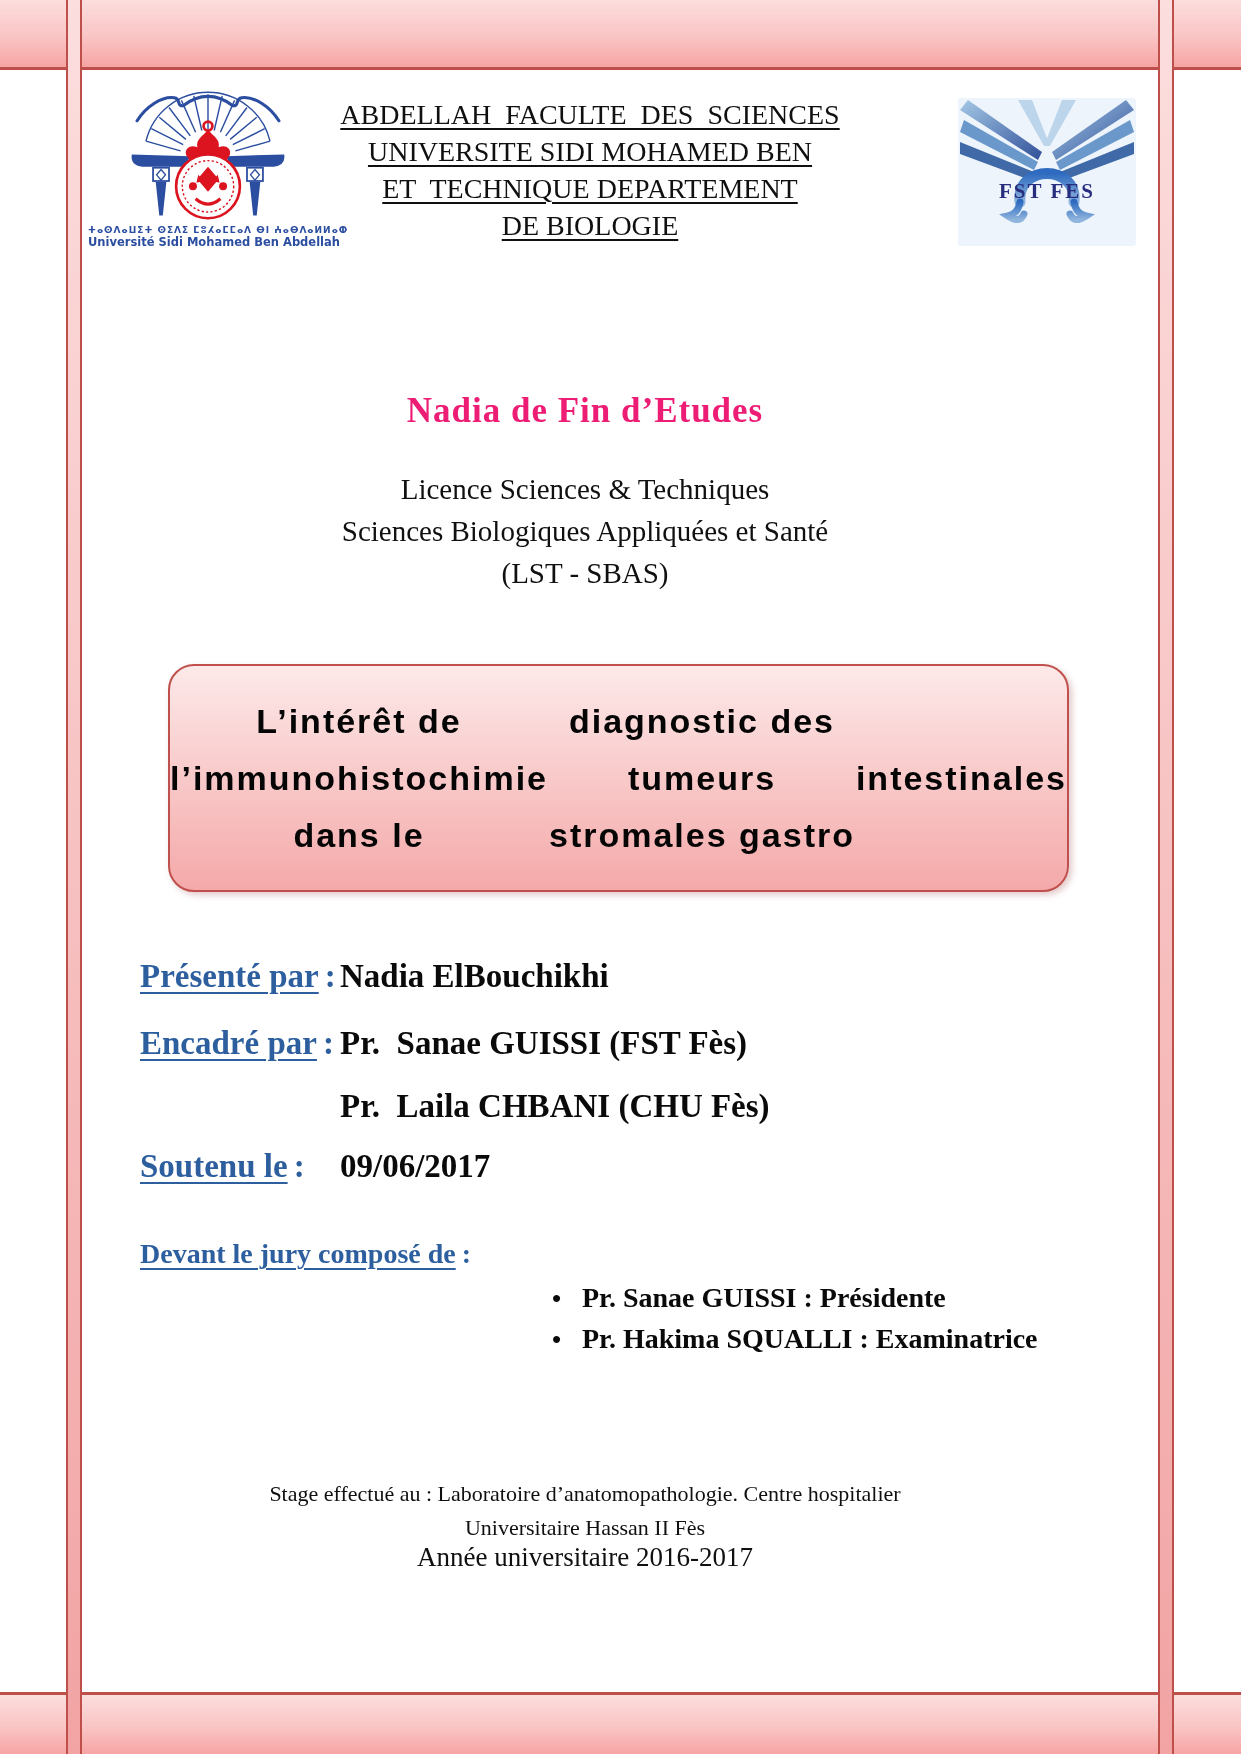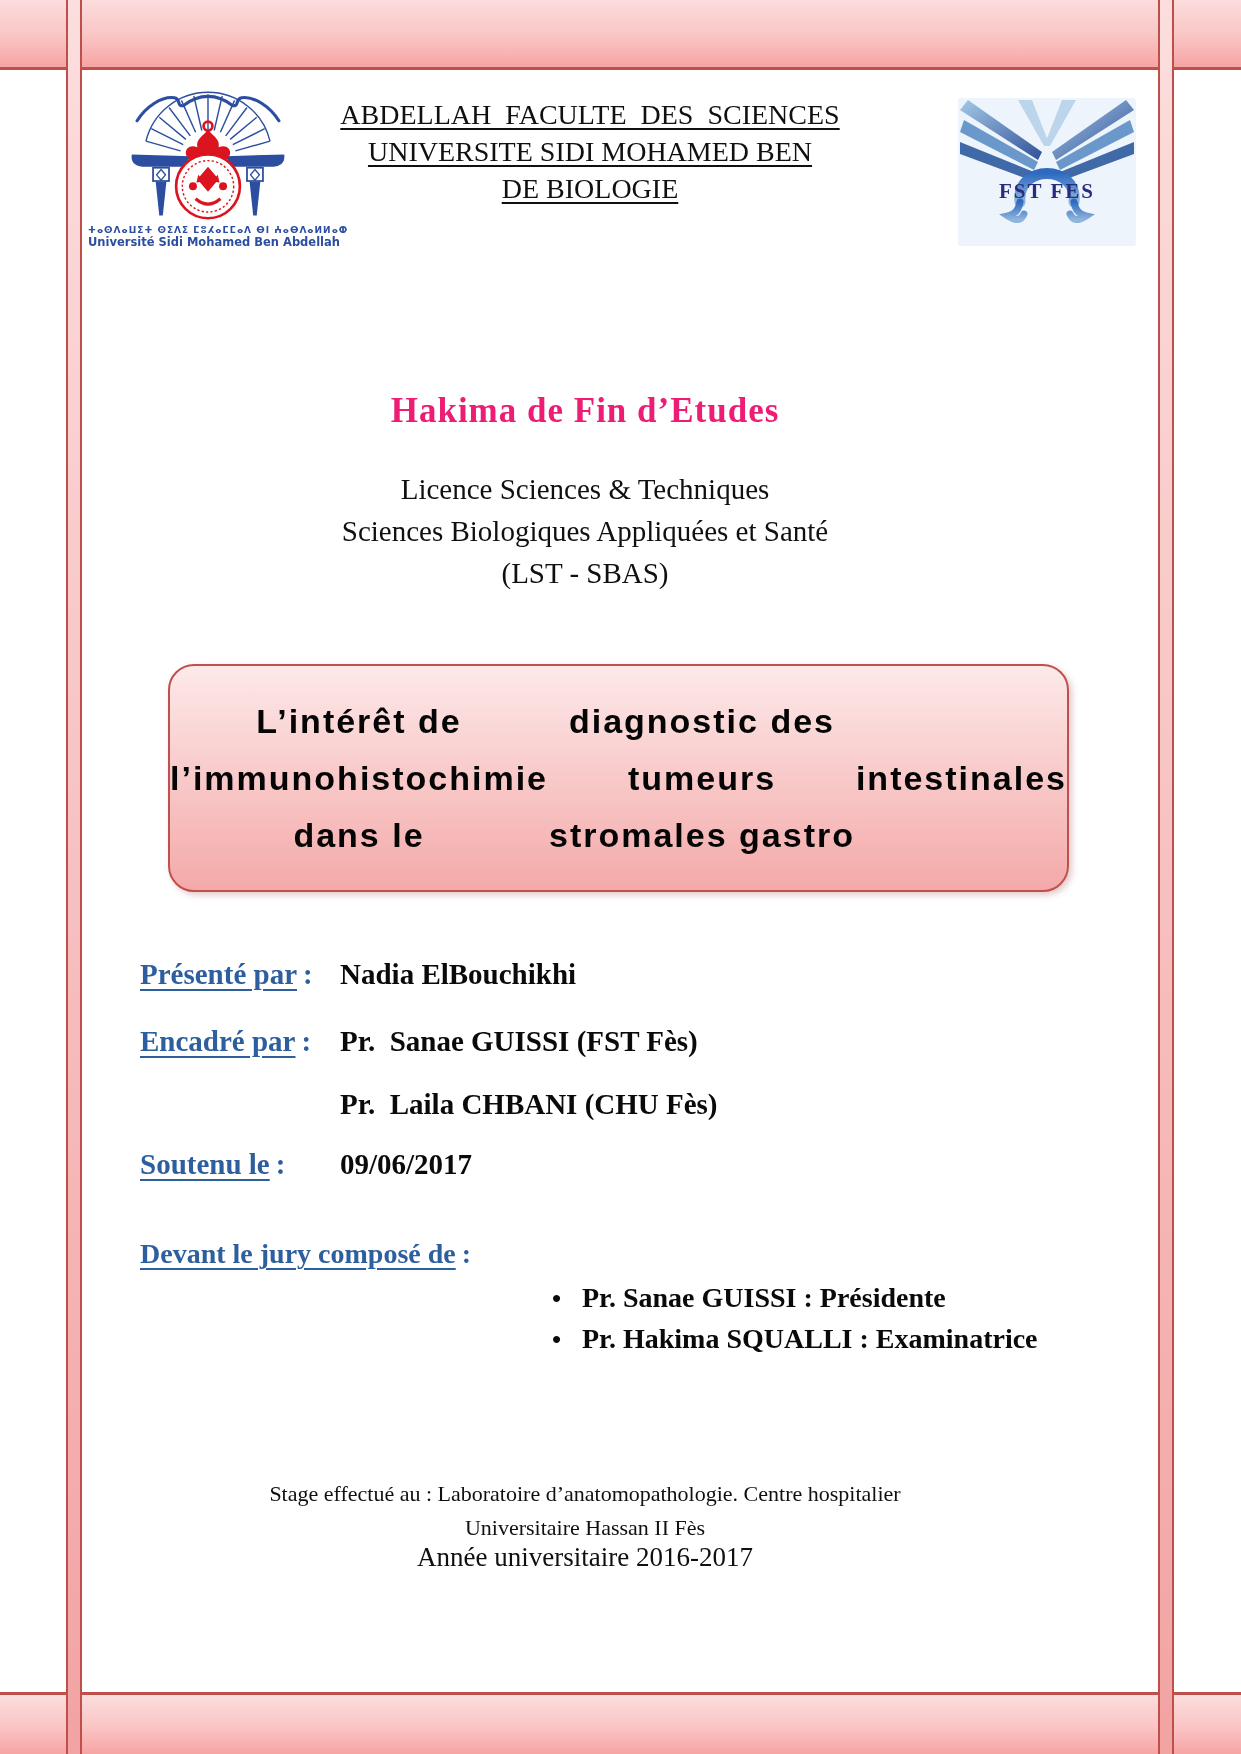--- a/index.html
+++ b/index.html
@@ -42,21 +42,21 @@
     border:2px solid var(--box-border);border-radius:26px;
     background:linear-gradient(180deg,var(--box-light),var(--box-deep));
     box-shadow:3px 3px 6px rgba(160,80,80,0.30);
     display:flex;flex-direction:row;justify-content:center;align-items:center;
   }
   .title-box div{
     font-family:"Liberation Sans",sans-serif;font-weight:bold;font-size:34px;
     line-height:57px;letter-spacing:2px;color:#050505;text-align:center;white-space:pre-wrap;
   }
   
-  .info-row{position:absolute;left:140px;right:90px;z-index:3;font-size:29px;}
+  .info-row{position:absolute;left:140px;right:90px;z-index:3;font-size:33px;}
   .info-label{font-weight:bold;color:var(--label-blue);
     text-decoration:underline;text-decoration-thickness:2px;text-underline-offset:5px;}
   .info-colon{font-weight:bold;color:var(--label-blue);margin-left:6px;}
   .info-value{position:absolute;left:200px;top:0;font-weight:bold;color:#0a0a0a;white-space:pre-wrap;}
   .row-presente{top:958px;}
   .row-encadre{top:1025px;}
   .row-encadre2{top:1088px;}
   .row-soutenu{top:1148px;}
   .row-jury{top:1238px;font-size:28px;}
   
@@ -120,20 +120,21 @@
       <path d="M96,134 q14,12 28,0" fill="none" stroke="#dc1420" stroke-width="3.5"></path>
       <path d="M99,107 l6,7 -8,2 z M121,107 l-6,7 8,2 z" fill="#dc1420"></path>
     </svg>
     <div class="cap-tifinagh">ⵜⴰⵙⴷⴰⵡⵉⵜ ⵙⵉⴷⵉ ⵎⵓⵃⴰⵎⵎⴰⴷ ⴱⵏ ⵄⴰⴱⴷⴰⵍⵍⴰⵀ</div>
     <div class="cap-latin">Université Sidi Mohamed Ben Abdellah</div>
   </div>
 
   <div class="header-text">
     <div>ABDELLAH  FACULTE  DES  SCIENCES</div>
     <div>UNIVERSITE SIDI MOHAMED BEN</div>
+    <div>ET  TECHNIQUE DEPARTEMENT</div>
     <div>DE BIOLOGIE</div>
   </div>
 
   <div class="fst-logo">
     <svg width="178" height="148" viewBox="0 0 178 148">
       <defs>
         <linearGradient id="beam" x1="0" y1="0" x2="1" y2="1">
           <stop offset="0" stop-color="#9cc4e4"></stop>
             <stop offset="1" stop-color="#1d3f8f"></stop>
         </linearGradient>
@@ -159,21 +160,21 @@
         <path d="M62,104 C58,66 120,66 116,104" stroke-width="11"></path>
         <path d="M62,104 q-2,12 -12,14 q12,8 16,-2" stroke-width="7"></path>
         <path d="M116,104 q2,12 12,14 q-12,8 -16,-2" stroke-width="7"></path>
         <line x1="89" y1="74" x2="89" y2="124" stroke-width="9"></line>
         <path d="M70,96 h38" stroke-width="7"></path>
       </g>
     </svg>
     <div class="fst-label">FST FES</div>
   </div>
 
-  <div class="centered doc-type">Hakima de Fin d’Etudes</div>
+  <div class="centered doc-type">Nadia de Fin d’Etudes</div>
 
   <div class="centered program">
     <div>Licence Sciences &amp; Techniques</div>
     <div>Sciences Biologiques Appliquées et Santé</div>
     <div>(LST - SBAS)</div>
   </div>
 
   <div class="title-box">
     <div>L’intérêt de l’immunohistochimie dans le</div>
     <div>diagnostic des tumeurs stromales gastro</div>

